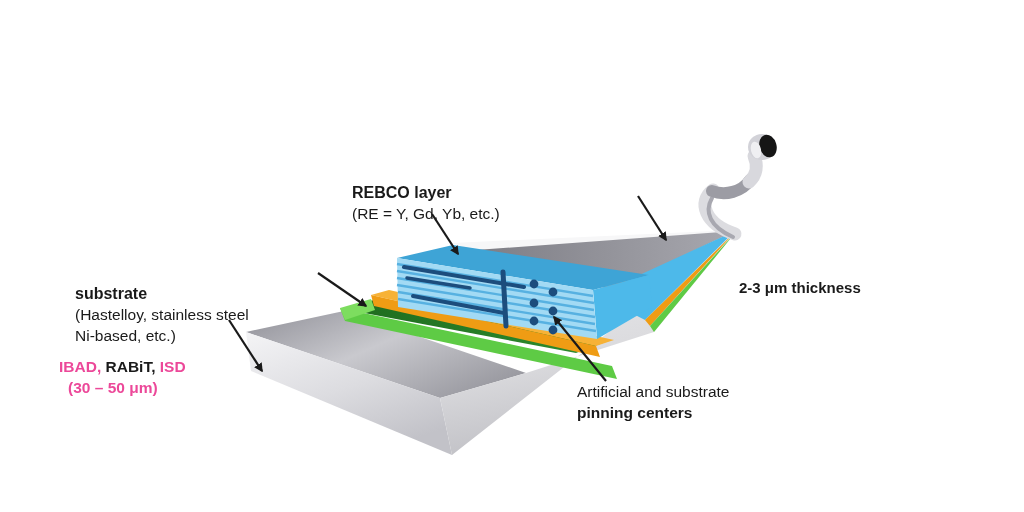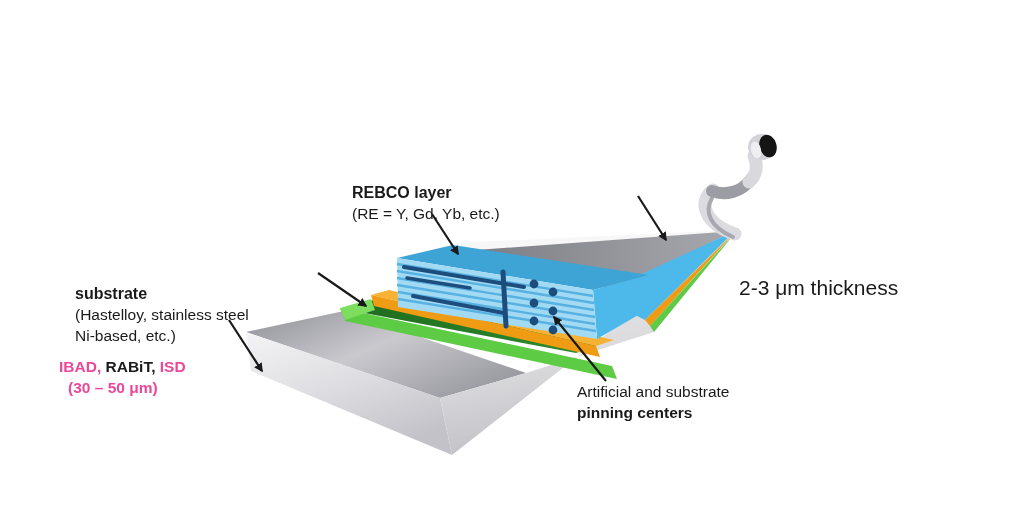--- a/index.html
+++ b/index.html
@@ -4,21 +4,21 @@
 <style>
   html,body{margin:0;padding:0;background:#ffffff;}
   #stage{
     position:relative;width:1024px;height:512px;background:#ffffff;overflow:hidden;
     font-family:"Liberation Sans", sans-serif;color:#1a1a1a;
   }
   #diagram-svg{position:absolute;left:0;top:0;}
   .lbl{position:absolute;line-height:21px;font-size:15.5px;white-space:nowrap;}
   .lbl .t{font-weight:bold;font-size:16px;}
   .red{color:#ec4899;font-weight:bold;font-size:15.5px;}
-  .thick{font-weight:normal;font-size:21px;text-align:center;}
+  .thick{font-weight:bold;font-size:15px;text-align:center;}
   .pin2{font-weight:bold;}
 </style>
 </head>
 <body>
 
 <div id="stage">
 
   <svg id="diagram-svg" width="1024" height="512" viewBox="0 0 1024 512">
     <defs>
       <marker id="ah" markerWidth="9" markerHeight="9" refX="7.5" refY="4.5" orient="auto" markerUnits="userSpaceOnUse">

